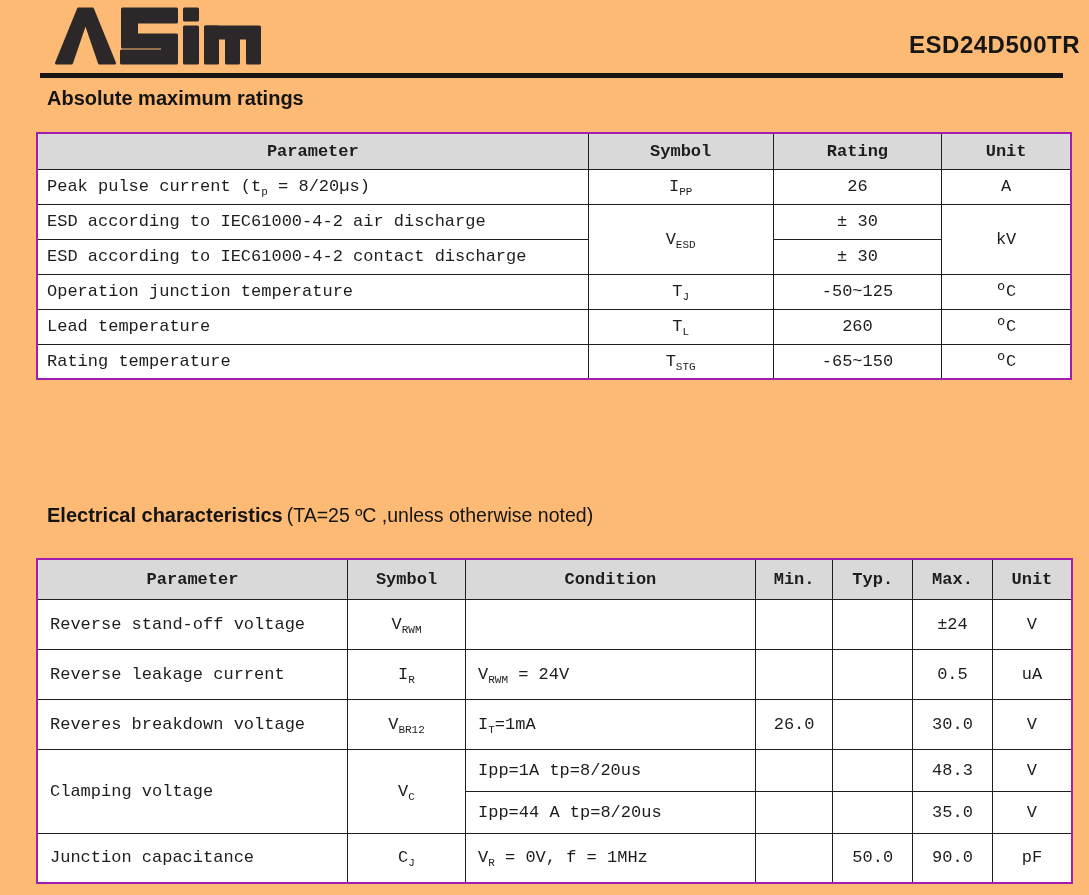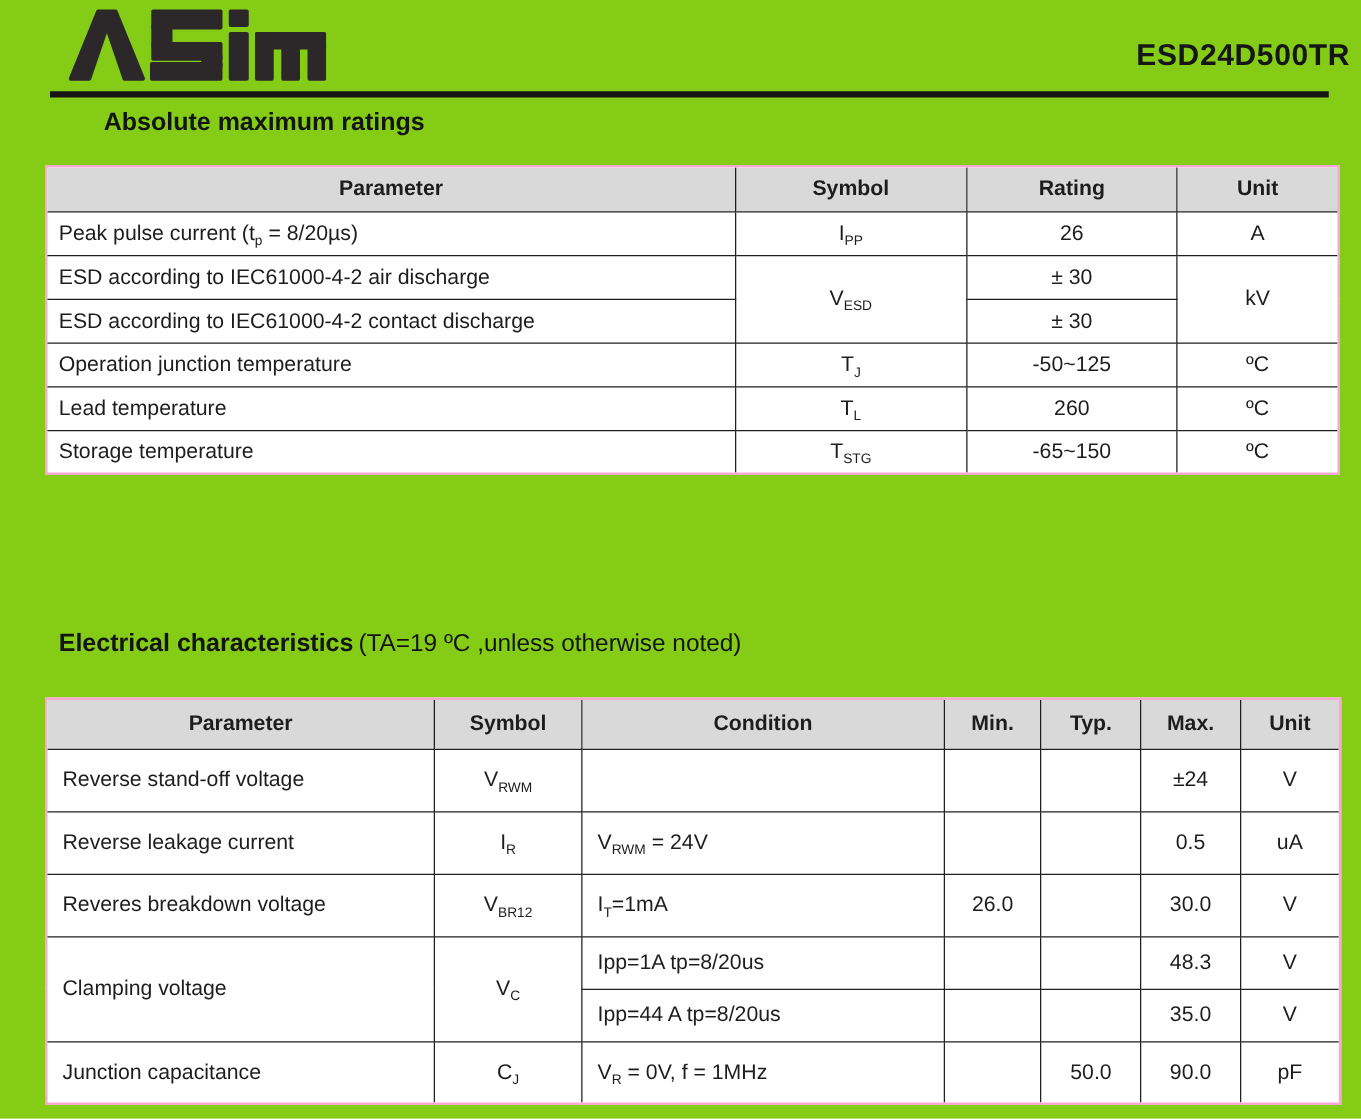--- a/index.html
+++ b/index.html
@@ -1,32 +1,32 @@
 <!DOCTYPE html>
 <html><head>
 <meta charset="utf-8">
 <style>
   html,body{margin:0;padding:0;background:#ffffff;}
   body{font-family:"Liberation Sans","DejaVu Sans",sans-serif;color:#1d1d1d;}
-  .page{position:relative;width:1089px;height:895px;background:#84cc16;overflow:hidden;}
+  .page{position:relative;width:1089px;height:895px;background:#fdba74;overflow:hidden;}
 
   
   .logo{position:absolute;left:55px;top:7px;width:206px;height:58px;}
   .part-number{position:absolute;top:31px;right:9px;font-size:24px;font-weight:bold;color:#161616;letter-spacing:.5px;}
   .header-rule{position:absolute;left:40px;top:73px;width:1023px;height:5px;background:#171414;}
 
   
-  .abs-title{position:absolute;left:47px;top:87px;font-size:20px;font-weight:bold;color:#141414;margin-left:36px;}
+  .abs-title{position:absolute;left:47px;top:87px;font-size:20px;font-weight:bold;color:#141414;}
   .elec-title{position:absolute;left:47px;top:504px;font-size:20px;color:#141414;white-space:nowrap;}
   .elec-title .bold{font-weight:bold;}
   .elec-title .note{font-weight:normal;font-size:19.5px;margin-left:4px;}
 
   
   table.ds{position:absolute;border-collapse:collapse;table-layout:fixed;background:#fff;
-           font-size:17px;color:#1d1d1d;border:2px solid #f9a8d4;}
+           font-size:17px;color:#1d1d1d;border:2px solid #a21caf;font-family:Liberation Mono, monospace;}
   table.ds th,table.ds td{border:1.5px solid #1f1f1f;text-align:center;vertical-align:middle;
            padding:0;overflow:hidden;white-space:nowrap;}
   table.ds th{background:#d9d9d9;font-weight:bold;font-size:17px;}
   table.ds td.al-l{text-align:left;padding-left:9px;margin-left:29px;}
   #elec-table td.al-l{padding-left:12px;}
   table.ds td.ind{padding-left:19px;border-radius:18px;}
   sub{font-size:11px;line-height:0;}
 
   #abs-table{left:36px;top:132px;width:1036px;}
   #abs-table thead tr{height:36px;}
@@ -103,30 +103,30 @@
           <td>-50~125</td>
           <td>ºC</td>
         </tr>
         <tr>
           <td class="al-l">Lead temperature</td>
           <td>T<sub>L</sub></td>
           <td>260</td>
           <td>ºC</td>
         </tr>
         <tr>
-          <td class="al-l">Storage temperature</td>
+          <td class="al-l">Rating temperature</td>
           <td>T<sub>STG</sub></td>
           <td>-65~150</td>
           <td>ºC</td>
         </tr>
       </tbody>
   </table>
 
   <div class="elec-title">
-    <span class="bold">Electrical characteristics</span><span class="note">(TA=19 ºC ,unless otherwise noted)</span>
+    <span class="bold">Electrical characteristics</span><span class="note">(TA=25 ºC ,unless otherwise noted)</span>
   </div>
 
   <table class="ds" id="elec-table">
     <colgroup>
         <col style="width: 30%;">
         <col style="width: 11.4%;">
         <col style="width: 28%;">
         <col style="width: 7.5%;">
         <col style="width: 7.7%;">
         <col style="width: 7.7%;">

